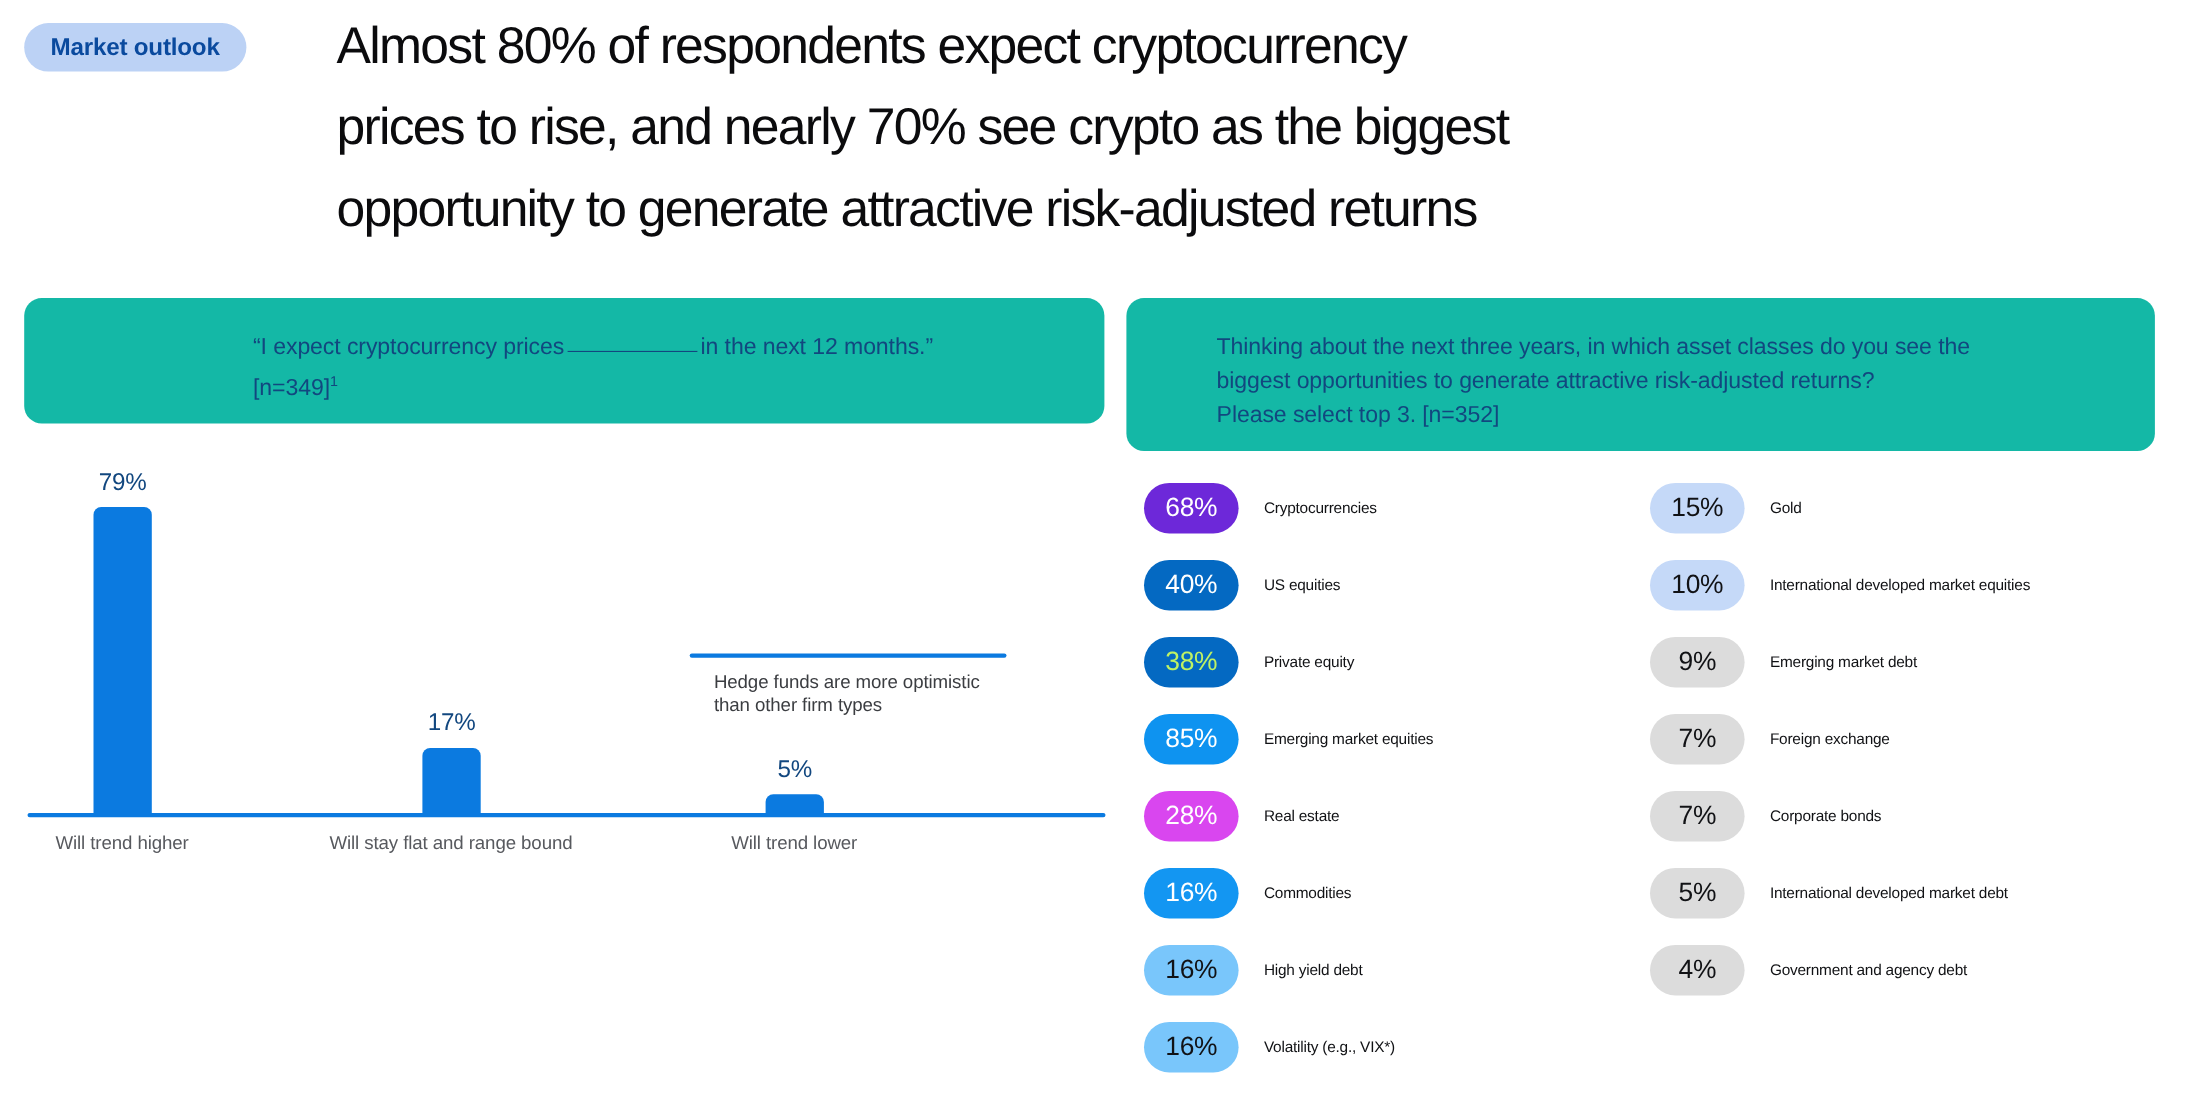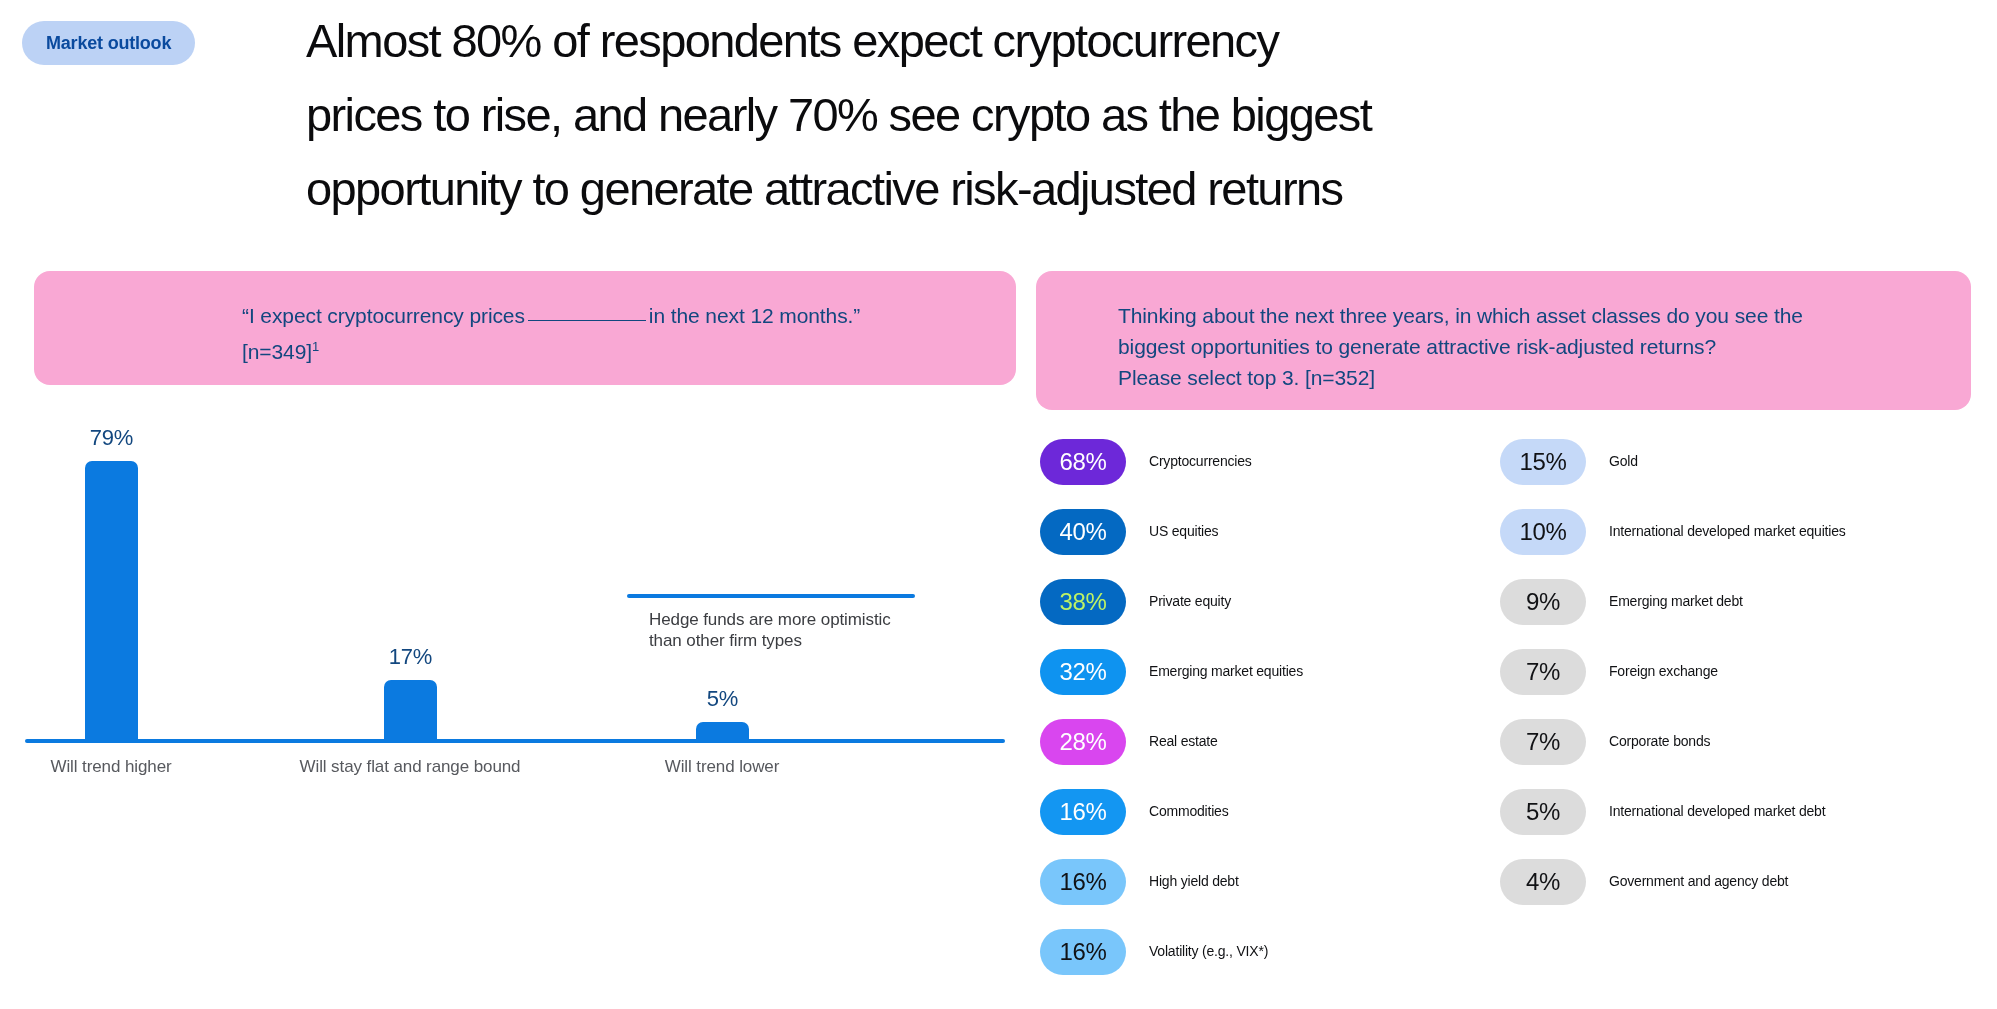--- a/index.html
+++ b/index.html
@@ -28,21 +28,21 @@
     left: 22px;
     top: 21px;
     height: 44px;
     padding: 0 24px;
     display: flex;
     align-items: center;
     justify-content: center;
     background: #bcd2f5;
     color: #0a4a9e;
     border-radius: 24px;
-    font-size: 18px;
+    font-size: 22px;
     font-weight: 700;
     letter-spacing: -0.2px;
     white-space: nowrap;
   }
   .headline {
     position: absolute;
     left: 306px;
     top: 4px;
     width: 1700px;
     font-size: 47px;
@@ -50,24 +50,23 @@
     font-weight: 400;
     color: #0b0b0d;
     letter-spacing: -1.6px;
     white-space: nowrap;
   }
   .headline .hl-line { display: block; }
 
   
   .qbox {
     position: absolute;
-    background: #f9a8d4;
+    background: #14b8a6;
     border-radius: 16px;
     box-sizing: border-box;
-    margin-left: 12px;
   }
   .qbox-left {
     left: 22px;
     top: 271px;
     width: 982px;
     height: 114px;
   }
   .qbox-right {
     left: 1024px;
     top: 271px;
@@ -276,21 +275,21 @@
       </div>
       <div class="pill-row">
         <div class="pill" style="background: rgb(4, 105, 194); color: rgb(255, 255, 255);">40%</div>
         <div class="pill-label">US equities</div>
       </div>
       <div class="pill-row">
         <div class="pill" style="background: rgb(4, 105, 194); color: #bef264;">38%</div>
         <div class="pill-label">Private equity</div>
       </div>
       <div class="pill-row">
-        <div class="pill" style="background: rgb(14, 147, 240); color: rgb(255, 255, 255);">32%</div>
+        <div class="pill" style="background: rgb(14, 147, 240); color: rgb(255, 255, 255);">85%</div>
         <div class="pill-label">Emerging market equities</div>
       </div>
       <div class="pill-row">
         <div class="pill" style="background: #d946ef; color: rgb(255, 255, 255);">28%</div>
         <div class="pill-label">Real estate</div>
       </div>
       <div class="pill-row">
         <div class="pill" style="background: rgb(19, 150, 242); color: rgb(255, 255, 255);">16%</div>
         <div class="pill-label">Commodities</div>
       </div>

